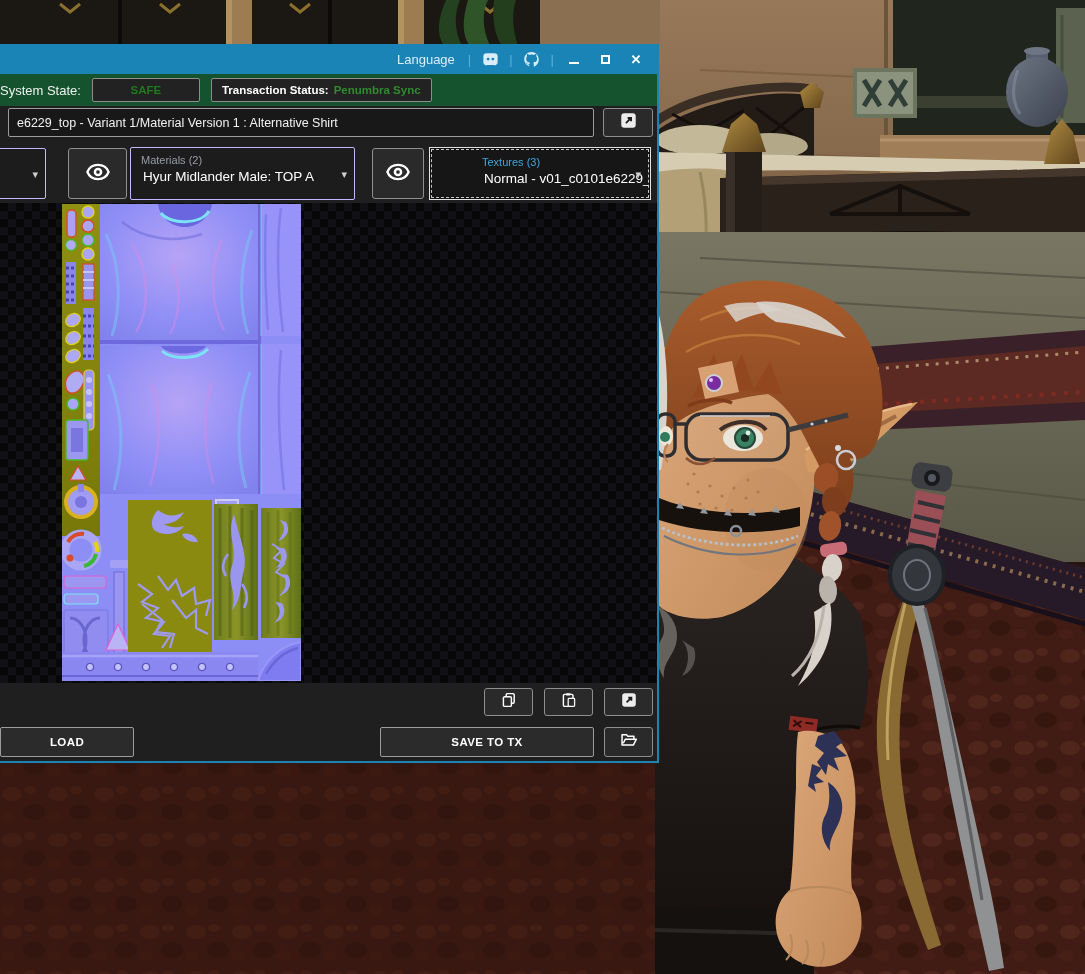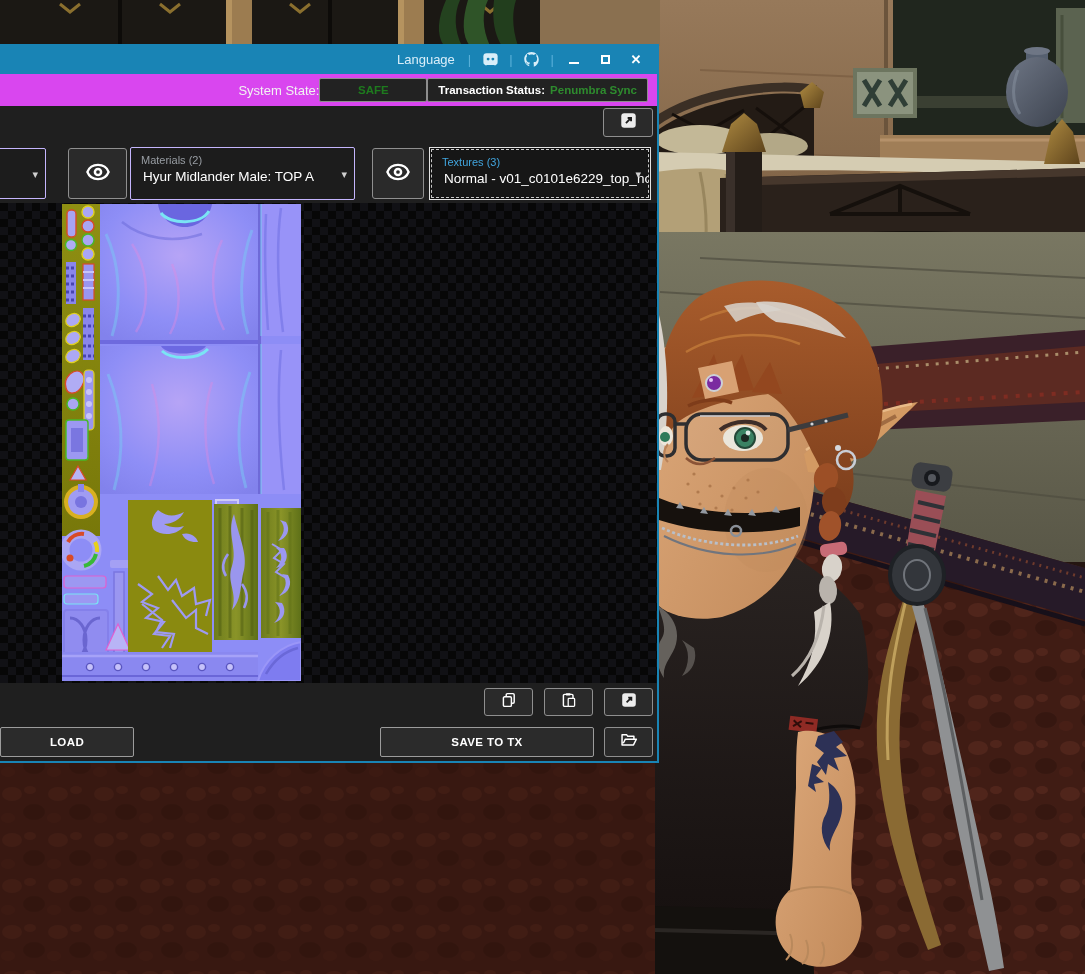--- a/index.html
+++ b/index.html
@@ -14,43 +14,43 @@
   .titlebar{position:absolute;left:0;top:0;width:100%;height:30px;background:#1984b5;
       display:flex;align-items:center;justify-content:flex-end;padding-right:10px;gap:9px;}
   .tb-lang{color:#d9eef9;font-size:13px;margin-right:4px;cursor:default;}
   .tb-sep{color:#5ab0d9;font-size:13px;}
   .tb-ico{width:20px;height:20px;display:flex;align-items:center;justify-content:center;}
   .tb-ctl{width:22px;height:20px;display:flex;align-items:center;justify-content:center;color:#fff;}
   .min-bar{width:10px;height:2px;background:#fff;margin-top:8px;}
   .max-box{width:9px;height:9px;border:2px solid #fff;}
   .tb-close{font-size:13px;font-weight:bold;}
 
-  .status-row{position:absolute;left:0;top:30px;width:100%;height:32px;background:#d946ef;
-      display:flex;align-items:center;justify-content:flex-end;padding-right:9px;}
+  .status-row{position:absolute;left:0;top:30px;width:100%;height:32px;background:#14532d;
+      display:flex;align-items:center;justify-content:flex-start;padding-right:9px;gap:11px;}
   .ss-label{color:#f2f2f2;font-size:13px;}
   .pill{height:24px;border:1px solid #8d8d8d;border-radius:2px;background:#222;
       display:flex;align-items:center;justify-content:center;font-size:11.5px;font-weight:bold;}
   .safe-pill{width:108px;color:#1e7a1e;}
   .trans-pill{padding:11px 10px;color:#fff;gap:5px;}
   .trans-val{color:#2e8b2e;}
 
   .row-abs{position:absolute;left:0;width:100%;}
   .txt-input{position:absolute;background:#181818;border:1px solid #9c9c9c;border-radius:2px;
       color:#f2f2f2;font-size:12.5px;padding:0 8px;font-family:"Liberation Sans",sans-serif;}
   .icon-btn{position:absolute;background:#2a2a2a;border:1px solid #8f8f8f;border-radius:3px;
       display:flex;align-items:center;justify-content:center;cursor:pointer;}
 
   .sel{position:absolute;background:#1c1c1c;border:1px solid #c4b5fd;border-radius:2px;cursor:pointer;}
   .sel-label{font-size:11px;color:#989da3;margin:6px 0 3px 10px;white-space:nowrap;}
   .sel-val{font-size:13.5px;color:#fff;margin-left:12px;white-space:nowrap;overflow:hidden;}
   .sel-caret{position:absolute;right:7px;top:50%;transform:translateY(-50%);
       color:#cfcfcf;font-size:11px;}
   .tex-group{position:absolute;left:429px;top:0;width:222px;height:53px;
       background:#101010;border:1px solid #e3e3e3;}
-  .tex-inner{position:absolute;inset:1px;border:1px dashed #c9c9c9;background:#161616;cursor:pointer;}
+  .tex-inner{position:absolute;inset:1px;border:1px dashed #c9c9c9;background:#161616;cursor:pointer;padding-left:40px;}
   .tex-label{color:#41a4dd;}
 
   .viewer{position:absolute;left:0;top:159px;width:657px;height:480px;background:#070707;
       background-image:
         linear-gradient(45deg,#111115 25%,transparent 25%,transparent 75%,#111115 75%),
         linear-gradient(45deg,#111115 25%,transparent 25%,transparent 75%,#111115 75%);
       background-size:16px 16px;background-position:0 0,8px 8px;overflow:hidden;}
   .tex-img{position:absolute;left:62px;top:1px;width:239px;height:477px;display:block;}
 
   .act-btn{position:absolute;height:30px;background:#2b2b2b;border:1px solid #9c9c9c;border-radius:2px;
@@ -386,20 +386,21 @@
       <div class="pill safe-pill">
         <span>SAFE</span>
       </div>
       <div class="pill trans-pill">
         <span>Transaction Status:</span>
         <span class="trans-val">Penumbra Sync</span>
       </div>
     </div>
 
     <div class="row-abs" style="top:64px;height:29px;">
+      <input class="txt-input" style="left: 8px; top: 0px; width: 586px; height: 29px;" value="e6229_top - Variant 1/Material Version 1 : Alternative Shirt">
       <div class="icon-btn" style="left:603px;top:0;width:50px;height:29px;">
         <span>
           <svg width="17" height="17" viewBox="0 0 20 20">
               <rect x="1.5" y="1.5" width="17" height="17" rx="3.5" fill="#ececec"></rect>
               <path d="M7 13 L13 7 M9 7 H13 V11" stroke="#1c1c1c" stroke-width="2.2" fill="none"></path>
             </svg>
         </span>
       </div>
     </div>
 

